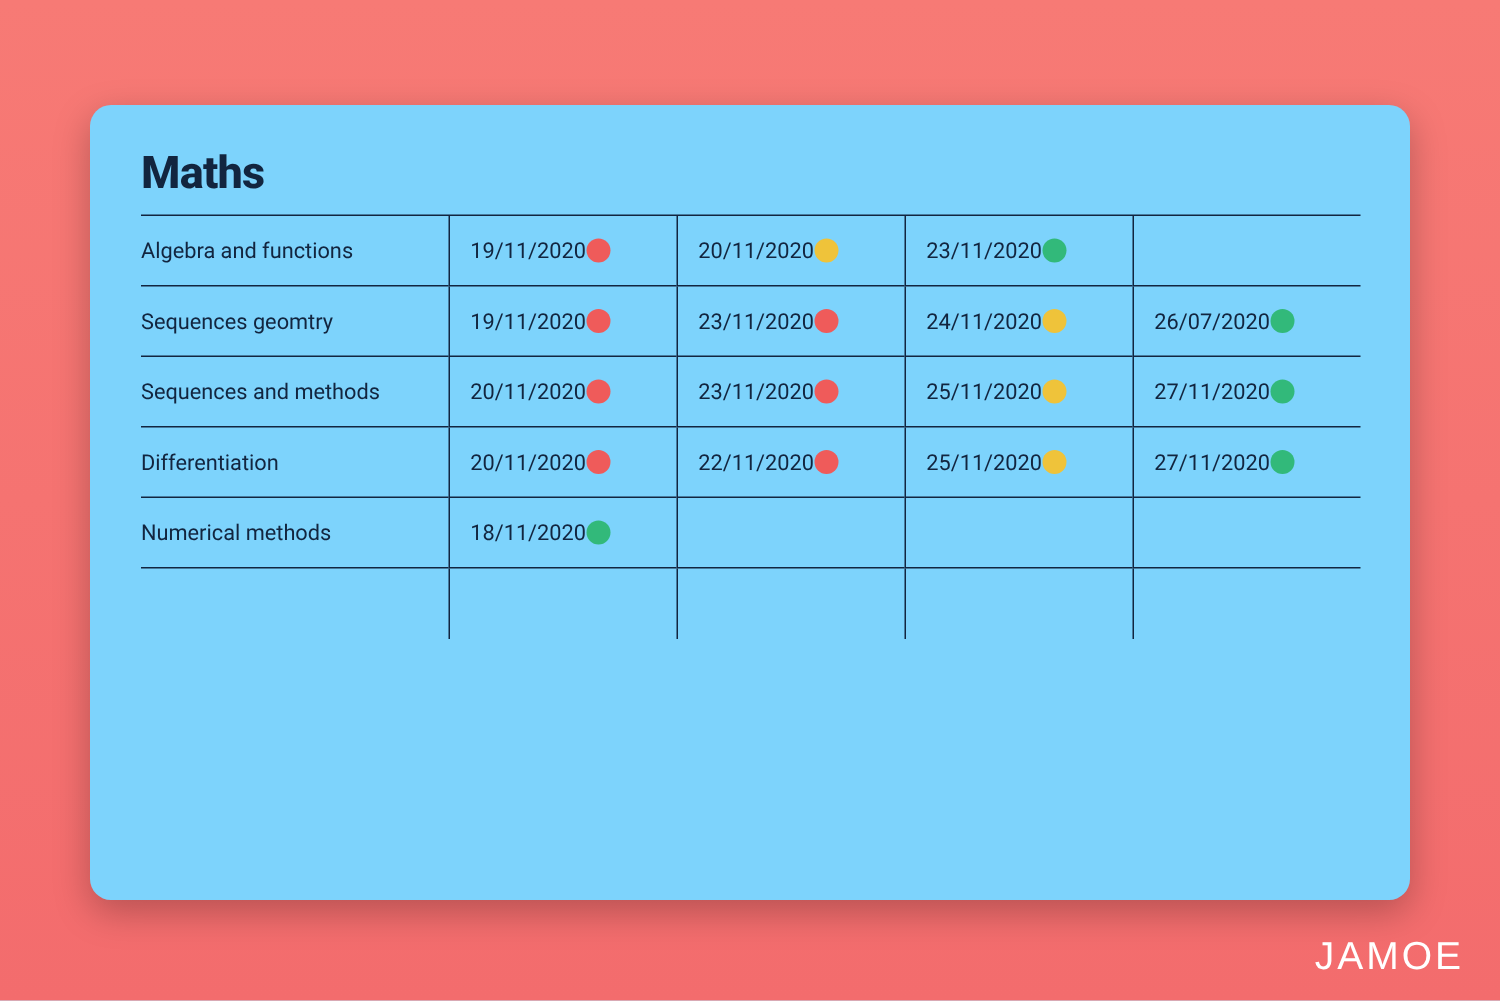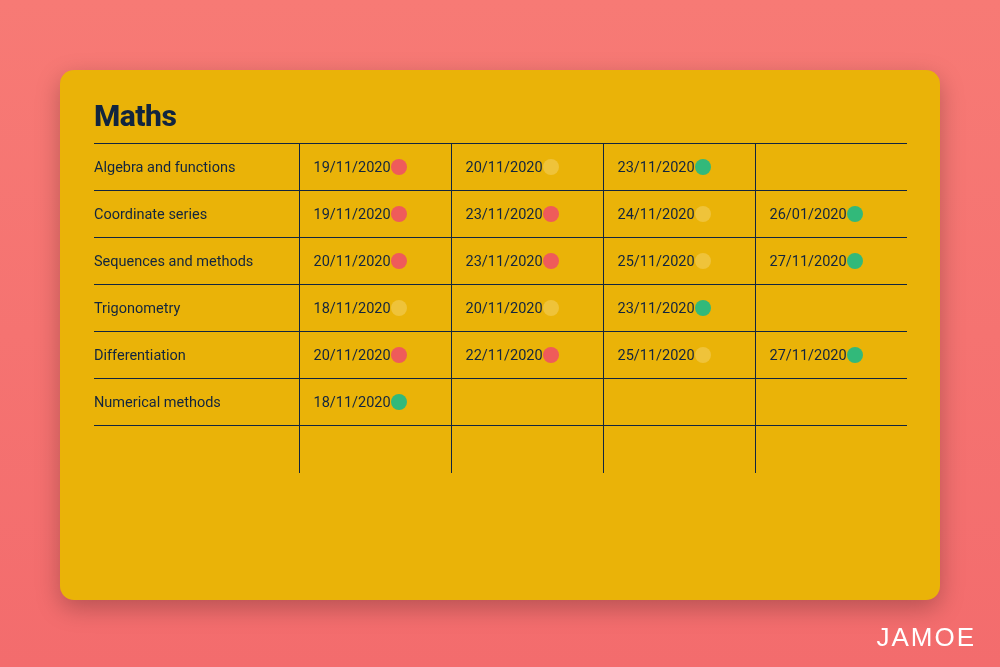--- a/index.html
+++ b/index.html
@@ -4,21 +4,21 @@
 <style>
   * { box-sizing: border-box; margin: 0; padding: 0; }
   html, body { width: 1000px; height: 667px; }
   body {
     background: linear-gradient(180deg, #f77a75 0%, #f36c6d 100%);
     font-family: -apple-system, BlinkMacSystemFont, "Segoe UI", Roboto, Helvetica, Arial, sans-serif;
     position: relative;
     padding: 70px 60px 60px 60px;
   }
   .card {
-    background: #eab308;
+    background: #7dd3fc;
     border-radius: 14px;
     box-shadow: 0 8px 24px rgba(0,0,0,0.25);
     padding: 28px 34px 0 34px;
     width: 880px;
     height: 530px;
   }
   .title {
     font-size: 30px;
     font-weight: 800;
     color: #12253f;
@@ -91,42 +91,42 @@
           </td>
           <td>
             <div class="cell">
               <span>23/11/2020</span>
               <span class="dot green" title="green"></span>
             </div>
           </td>
           <td></td>
         </tr>
         <tr>
-          <td><span>Coordinate series</span></td>
+          <td><span>Sequences geomtry</span></td>
           <td>
             <div class="cell">
               <span>19/11/2020</span>
               <span class="dot red" title="red"></span>
             </div>
           </td>
           <td>
             <div class="cell">
               <span>23/11/2020</span>
               <span class="dot red" title="red"></span>
             </div>
           </td>
           <td>
             <div class="cell">
               <span>24/11/2020</span>
               <span class="dot amber" title="amber"></span>
             </div>
           </td>
           <td>
             <div class="cell">
-              <span>26/01/2020</span>
+              <span>26/07/2020</span>
               <span class="dot green" title="green"></span>
             </div>
           </td>
         </tr>
         <tr>
           <td><span>Sequences and methods</span></td>
           <td>
             <div class="cell">
               <span>20/11/2020</span>
               <span class="dot red" title="red"></span>
@@ -143,42 +143,20 @@
               <span>25/11/2020</span>
               <span class="dot amber" title="amber"></span>
             </div>
           </td>
           <td>
             <div class="cell">
               <span>27/11/2020</span>
               <span class="dot green" title="green"></span>
             </div>
           </td>
-        </tr>
-        <tr>
-          <td><span>Trigonometry</span></td>
-          <td>
-            <div class="cell">
-              <span>18/11/2020</span>
-              <span class="dot amber" title="amber"></span>
-            </div>
-          </td>
-          <td>
-            <div class="cell">
-              <span>20/11/2020</span>
-              <span class="dot amber" title="amber"></span>
-            </div>
-          </td>
-          <td>
-            <div class="cell">
-              <span>23/11/2020</span>
-              <span class="dot green" title="green"></span>
-            </div>
-          </td>
-          <td></td>
         </tr>
         <tr>
           <td><span>Differentiation</span></td>
           <td>
             <div class="cell">
               <span>20/11/2020</span>
               <span class="dot red" title="red"></span>
             </div>
           </td>
           <td>

